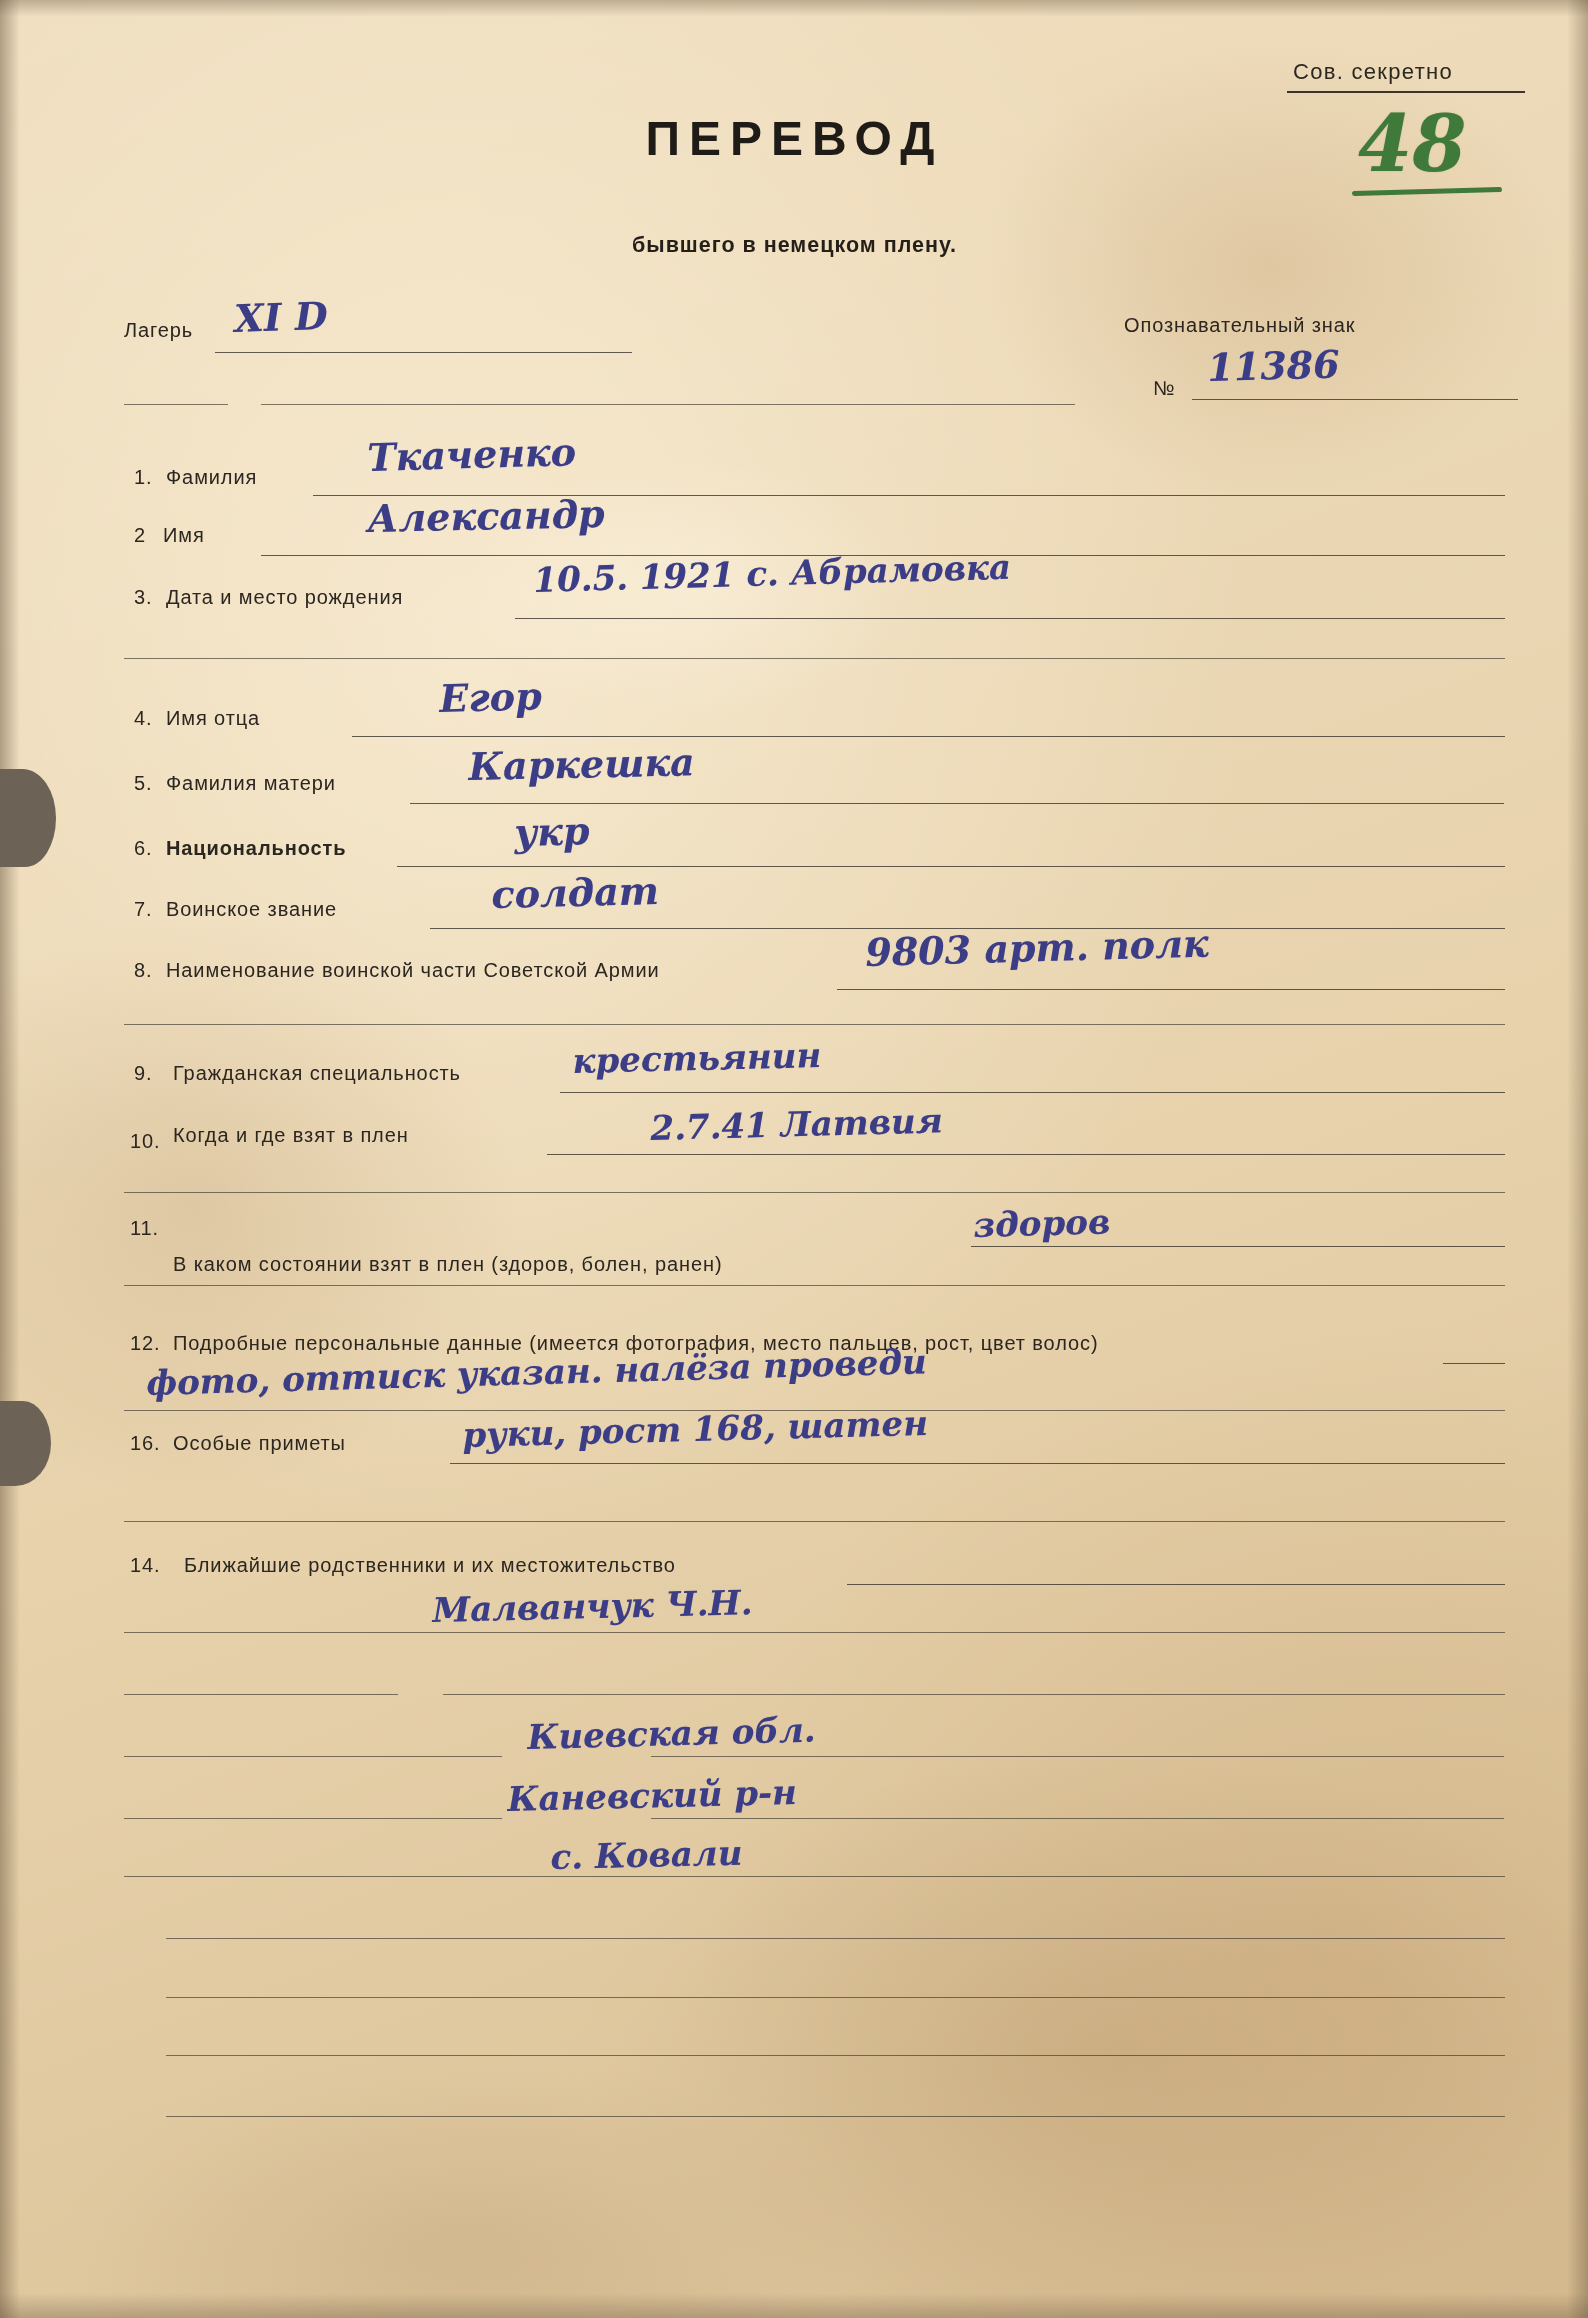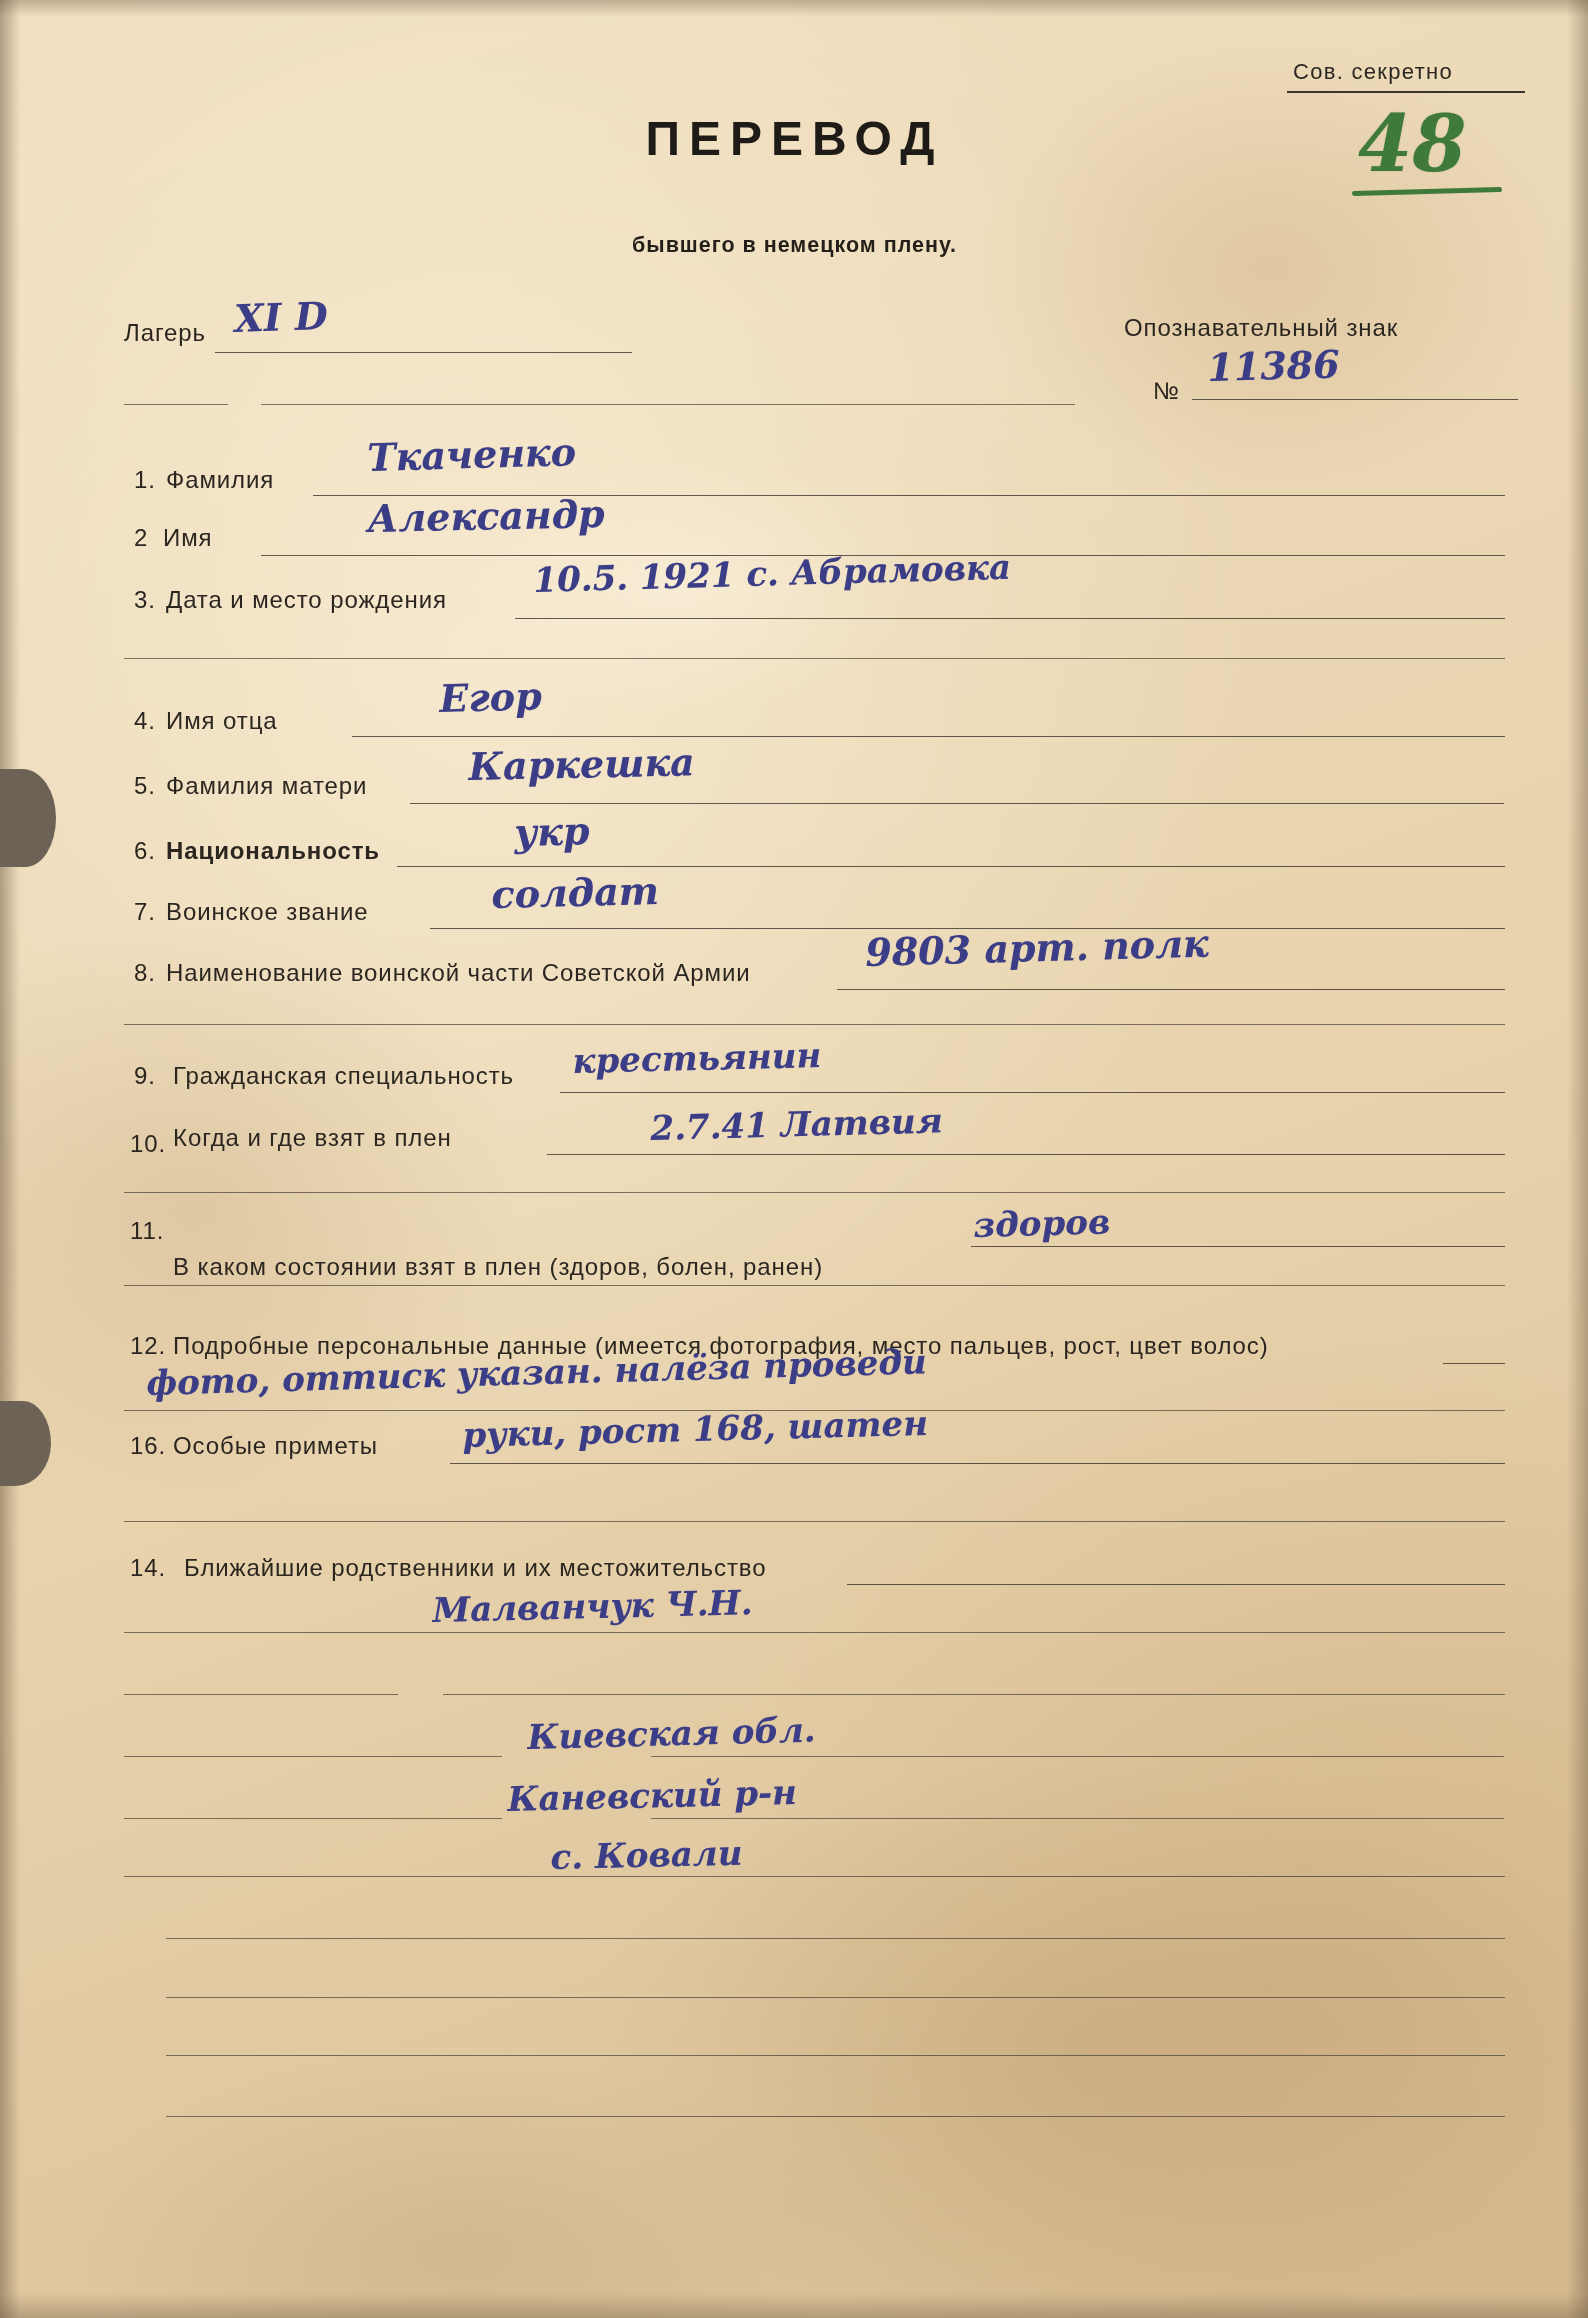--- a/index.html
+++ b/index.html
@@ -94,21 +94,21 @@
   }
   .subtitle2 {
     left: 0; top: 233px; width: 1589px;
     text-align: center;
     font-size: 21.5px;
     font-weight: bold;
     letter-spacing: 1px;
     color: #241f19;
   }
   .lbl {
-    font-size: 24px;
+    font-size: 20px;
     letter-spacing: 0.9px;
     color: #2b2620;
   }
 
   
   .rule {
     position: absolute;
     height: 1.3px;
     background: #3b352c;
     opacity: 0.8;

